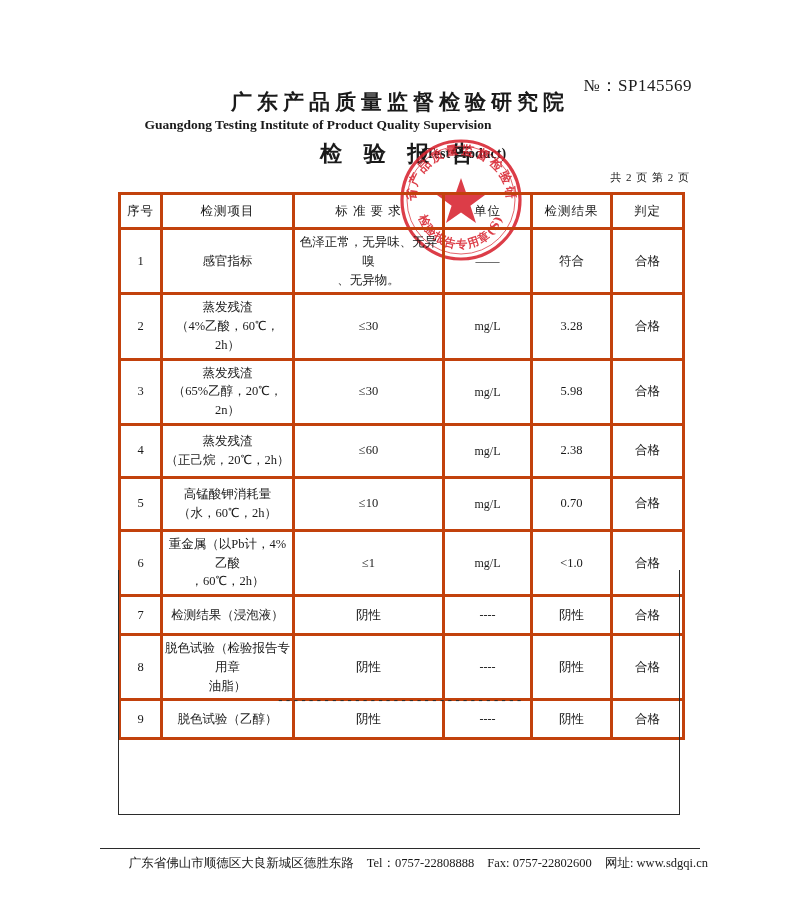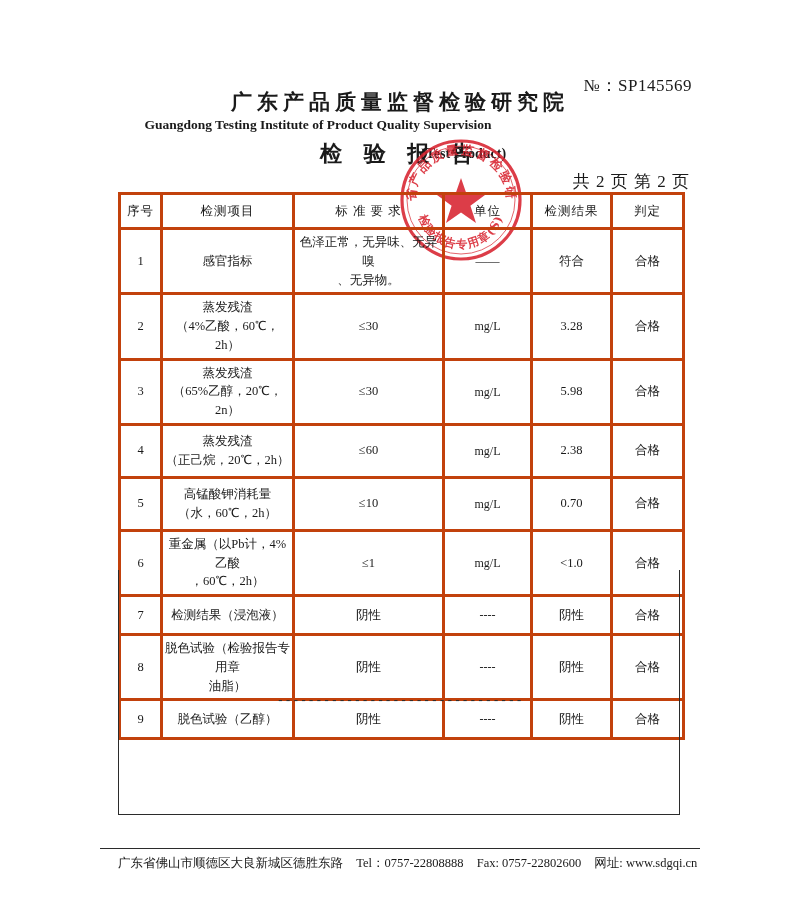--- a/index.html
+++ b/index.html
@@ -72,21 +72,21 @@
     top: 146px;
     left: 421px;
     font-size: 14px;
     font-weight: bold;
     font-family: "Liberation Serif", serif;
   }
   .page-count {
     position: absolute;
     top: 170px;
     right: 110px;
-    font-size: 17px;
+    font-size: 11px;
     letter-spacing: 1px;
   }
 
   
   .stamp {
     position: absolute;
     left: 399px;
     top: 138px;
     width: 124px;
     height: 124px;
@@ -174,20 +174,21 @@
     width: 600px;
     border-top: 1px solid #2b2b2b;
   }
   .footer-text {
     position: absolute;
     left: 118px;
     top: 855px;
     width: 600px;
     font-size: 12.5px;
     white-space: nowrap;
+    text-align: right;
   }
   .footer-text .seg { margin-right: 10px; }
   .footer-text .lat { font-family: "Liberation Serif", serif; }
 </style>
 </head>
 <body>
 
 <div class="page">
 
   <div class="report-no">

